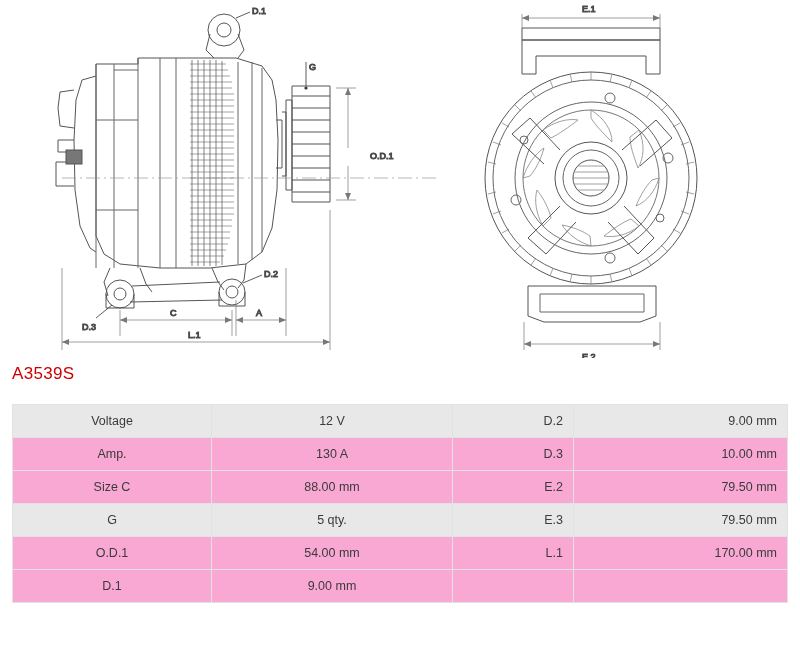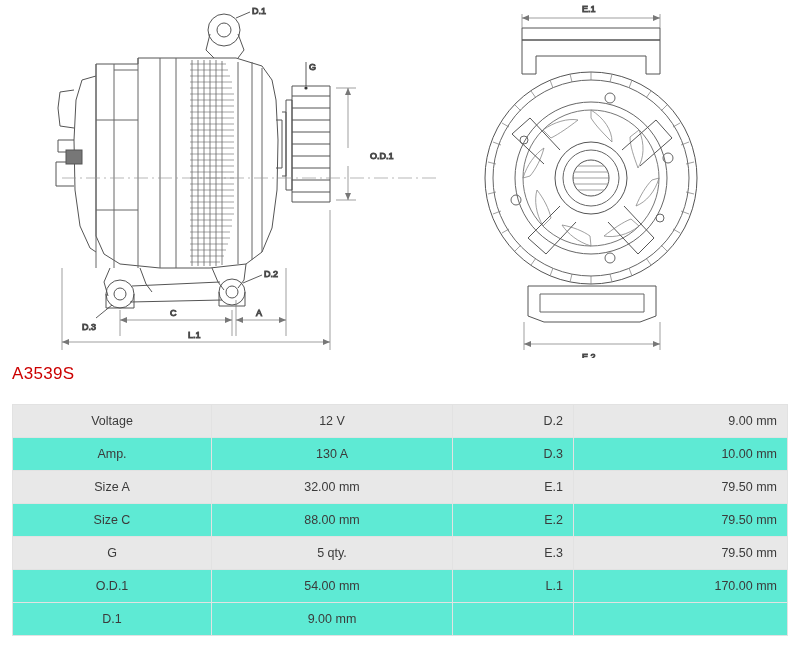--- a/index.html
+++ b/index.html
@@ -40,21 +40,21 @@
     width: 776px;
     margin-left: 12px;
     table-layout: fixed;
   }
   table.specs td {
     border: 1px solid #e2e2e2;
     height: 32px;
     font-size: 12.5px;
     padding: 0 10px;
     vertical-align: middle;
-    background: #5eead4;
+    background: #f9a8d4;
   }
   table.specs tr.alt td {
     background: #e8e8e8;
   }
   td.lbl {
     text-align: center;
     width: 178px;
     color: #3b3b3b;
     margin-top: 36px;
   }
@@ -343,26 +343,20 @@
         <td class="val">12 V</td>
         <td class="lbl2">D.2</td>
         <td class="val2">9.00 mm</td>
       </tr>
       <tr>
         <td class="lbl">Amp.</td>
         <td class="val">130 A</td>
         <td class="lbl2">D.3</td>
         <td class="val2">10.00 mm</td>
       </tr>
-      <tr class="alt">
-        <td class="lbl">Size A</td>
-        <td class="val">32.00 mm</td>
-        <td class="lbl2">E.1</td>
-        <td class="val2">79.50 mm</td>
-      </tr>
       <tr>
         <td class="lbl">Size C</td>
         <td class="val">88.00 mm</td>
         <td class="lbl2">E.2</td>
         <td class="val2">79.50 mm</td>
       </tr>
       <tr class="alt">
         <td class="lbl">G</td>
         <td class="val">5 qty.</td>
         <td class="lbl2">E.3</td>

